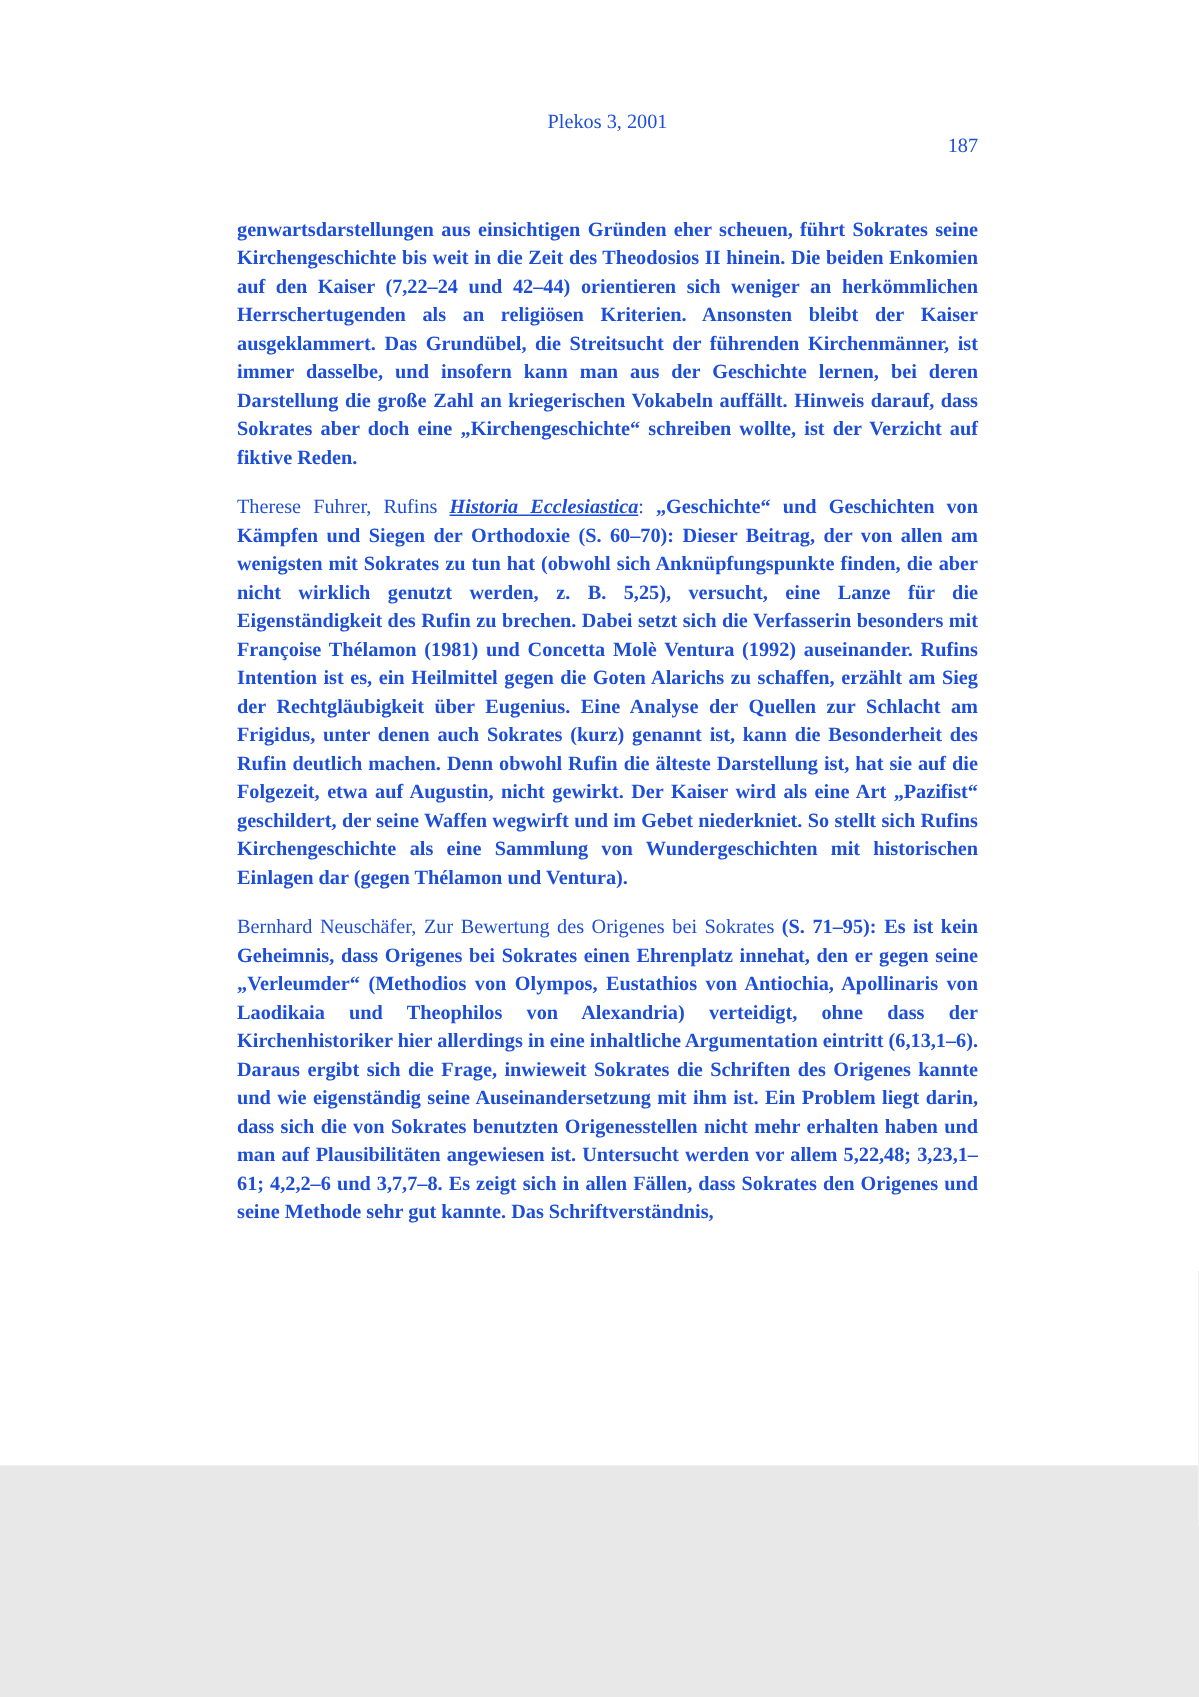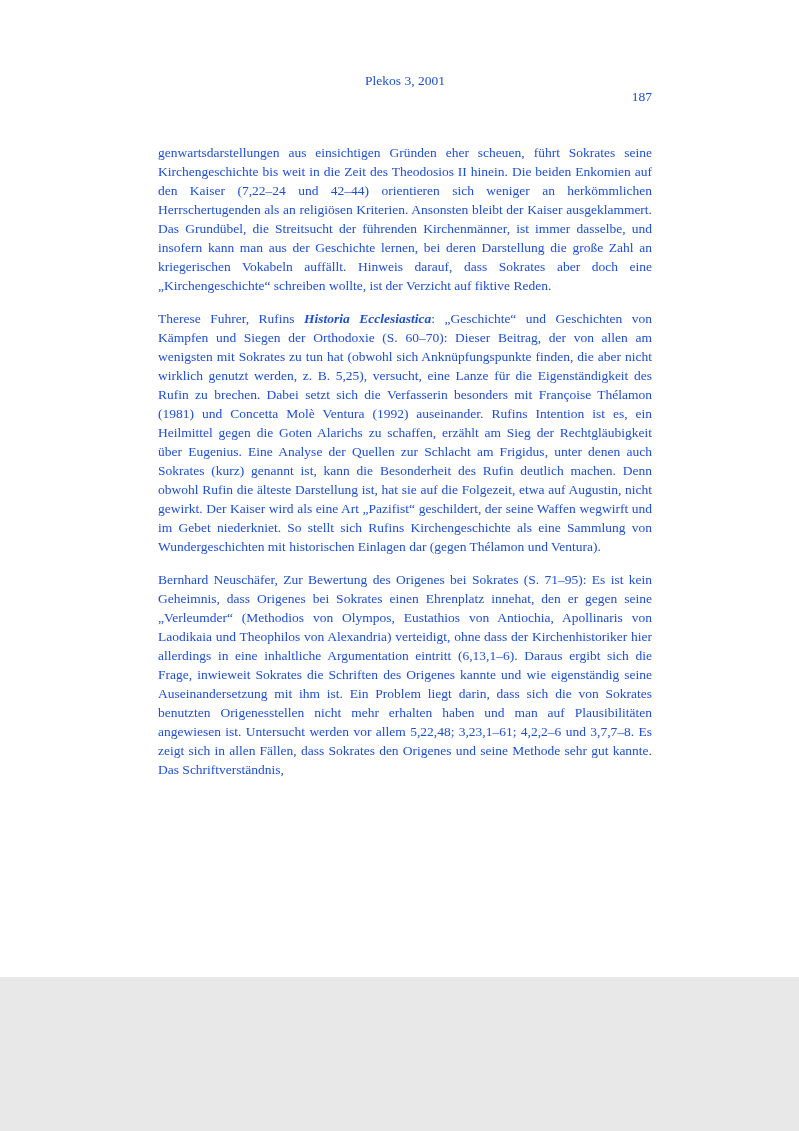--- a/index.html
+++ b/index.html
@@ -44,23 +44,23 @@
     top: 143px;
     width: 494px;
   }
   .content p {
     margin: 0 0 14px 0;
     font-size: 13.5px;
     line-height: 19px;
     text-align: justify;
     text-justify: inter-word;
   }
-  .r  { font-weight: normal; font-style: normal; }
+  .r  { font-weight: bold; font-style: normal; }
   .b  { font-weight: normal;   font-style: normal; }
-  .bi { font-weight: bold;   font-style: italic; }
+  .bi { font-weight: bold;   font-style: italic; text-decoration: underline; }
 </style>
 </head>
 <body>
 
 <div class="page">
 
   <div class="running-head">
     <span class="journal-title">Plekos 3, 2001</span>
     <span class="page-number">187</span>
   </div>

